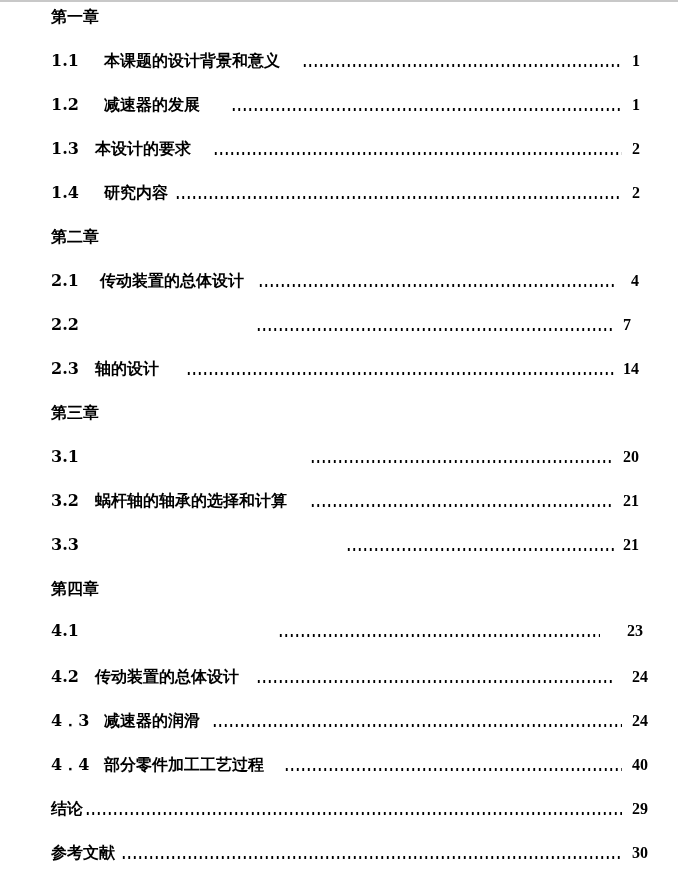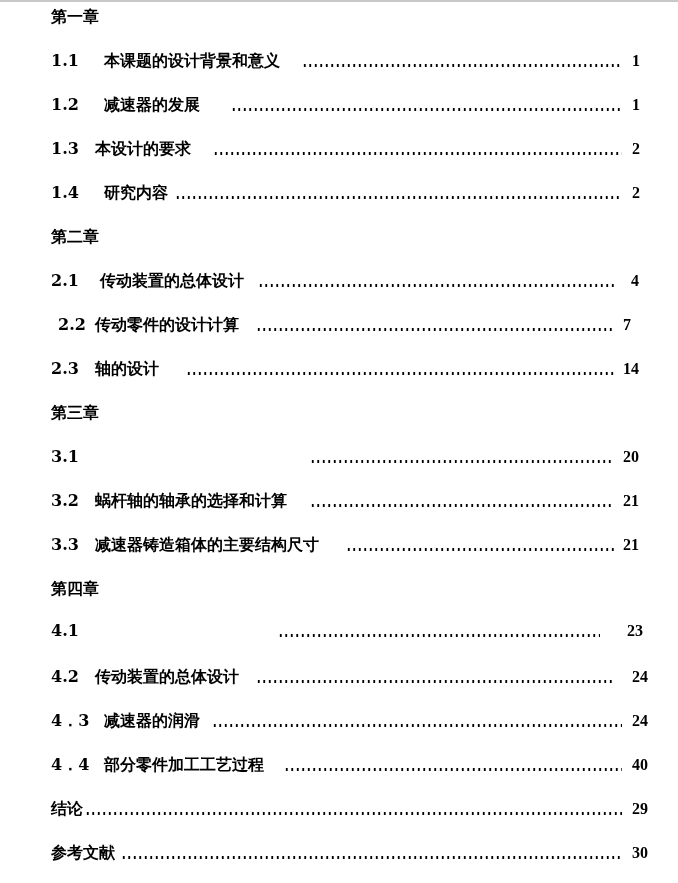--- a/index.html
+++ b/index.html
@@ -110,22 +110,21 @@
   </div>
 
   <div class="toc-row" style="top:269px">
     <span class="toc-num" style="left:51px">2.1</span>
     <span class="toc-title" style="left:100px">传动装置的总体设计</span>
     <span class="leader" style="left:258px;width:356px"></span>
     <span class="page-num" style="left:631px">4</span>
   </div>
 
   <div class="toc-row" style="top:313px">
-    <span class="toc-num" style="left:58px">2.2</span>
-    <span class="toc-title" style="left:95px">传动零件的设计计算</span>
+    <span class="toc-num" style="left:51px">2.2</span>
     <span class="leader" style="left:256px;width:358px"></span>
     <span class="page-num" style="left:623px">7</span>
   </div>
 
   <div class="toc-row" style="top:357px">
     <span class="toc-num" style="left:51px">2.3</span>
     <span class="toc-title" style="left:95px">轴的设计</span>
     <span class="leader" style="left:186px;width:428px"></span>
     <span class="page-num" style="left:623px">14</span>
   </div>
@@ -142,21 +141,20 @@
 
   <div class="toc-row" style="top:489px">
     <span class="toc-num" style="left:51px">3.2</span>
     <span class="toc-title" style="left:95px">蜗杆轴的轴承的选择和计算</span>
     <span class="leader" style="left:310px;width:304px"></span>
     <span class="page-num" style="left:623px">21</span>
   </div>
 
   <div class="toc-row" style="top:533px">
     <span class="toc-num" style="left:51px">3.3</span>
-    <span class="toc-title" style="left:95px">减速器铸造箱体的主要结构尺寸</span>
     <span class="leader" style="left:346px;width:268px"></span>
     <span class="page-num" style="left:623px">21</span>
   </div>
 
   <div class="toc-row" style="top:577px">
     <span class="toc-text" style="left:51px">第四章</span>
   </div>
 
   <div class="toc-row" style="top:619px">
     <span class="toc-num" style="left:51px">4.1</span>

